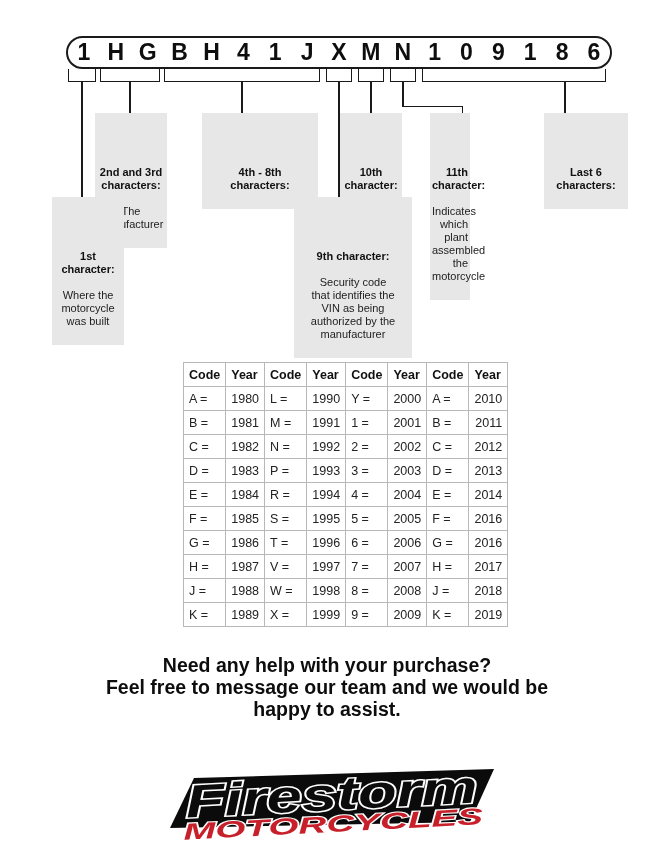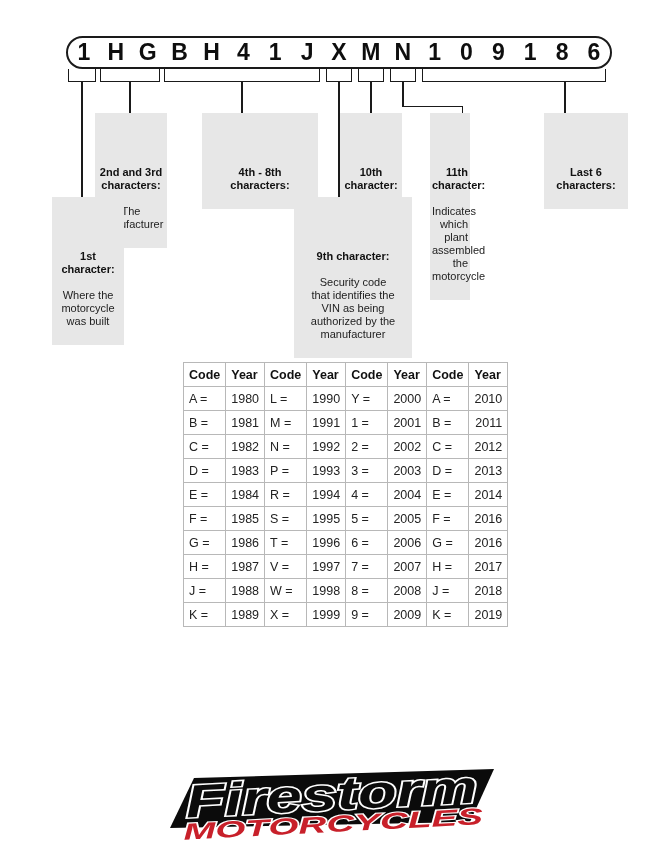--- a/index.html
+++ b/index.html
@@ -266,20 +266,25 @@
           <td class="code">X =</td>
           <td class="year">1999</td>
           <td class="code">9 =</td>
           <td class="year">2009</td>
           <td class="code">K =</td>
           <td class="year">2019</td>
         </tr>
       </tbody>
   </table>
 
+  <div class="help-block">
+    <div>Need any help with your purchase?</div>
+    <div>Feel free to message our team and we would be</div>
+    <div>happy to assist.</div>
+  </div>
 
   <div class="logo-wrap">
     <svg width="344" height="84" viewBox="0 0 344 84">
       <polygon points="12,62 36,12 336,3 312,56" fill="#0b0b0b"></polygon>
       <g transform="rotate(-3 172 38)">
         <text x="174" y="44" text-anchor="middle" font-family="Liberation Sans, sans-serif" font-size="46" font-weight="bold" font-style="italic" fill="#0c0c0c" stroke="#ffffff" stroke-width="3" paint-order="stroke" textLength="292" lengthAdjust="spacingAndGlyphs">Firestorm</text>
         <text x="174" y="66" text-anchor="middle" font-family="Liberation Sans, sans-serif" font-size="23" font-weight="bold" font-style="italic" fill="#c8202a" stroke="#ffffff" stroke-width="2.2" paint-order="stroke" textLength="300" lengthAdjust="spacingAndGlyphs">MOTORCYCLES</text>
       </g>
     </svg>
   </div>

